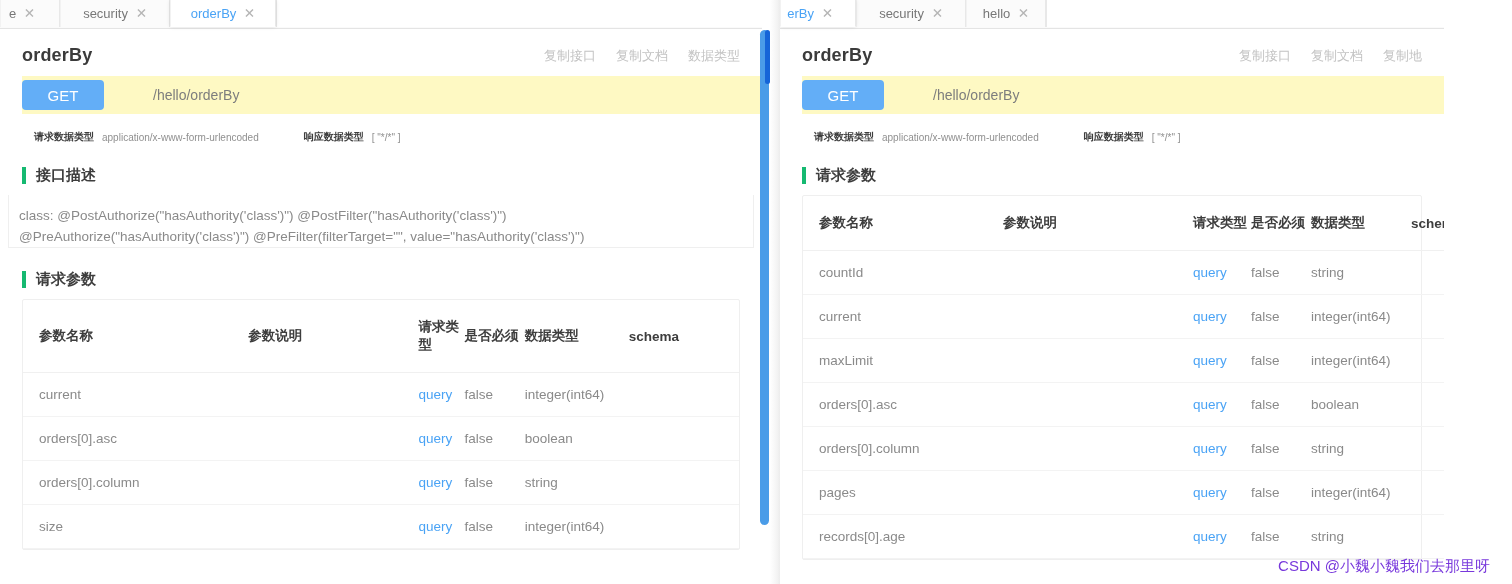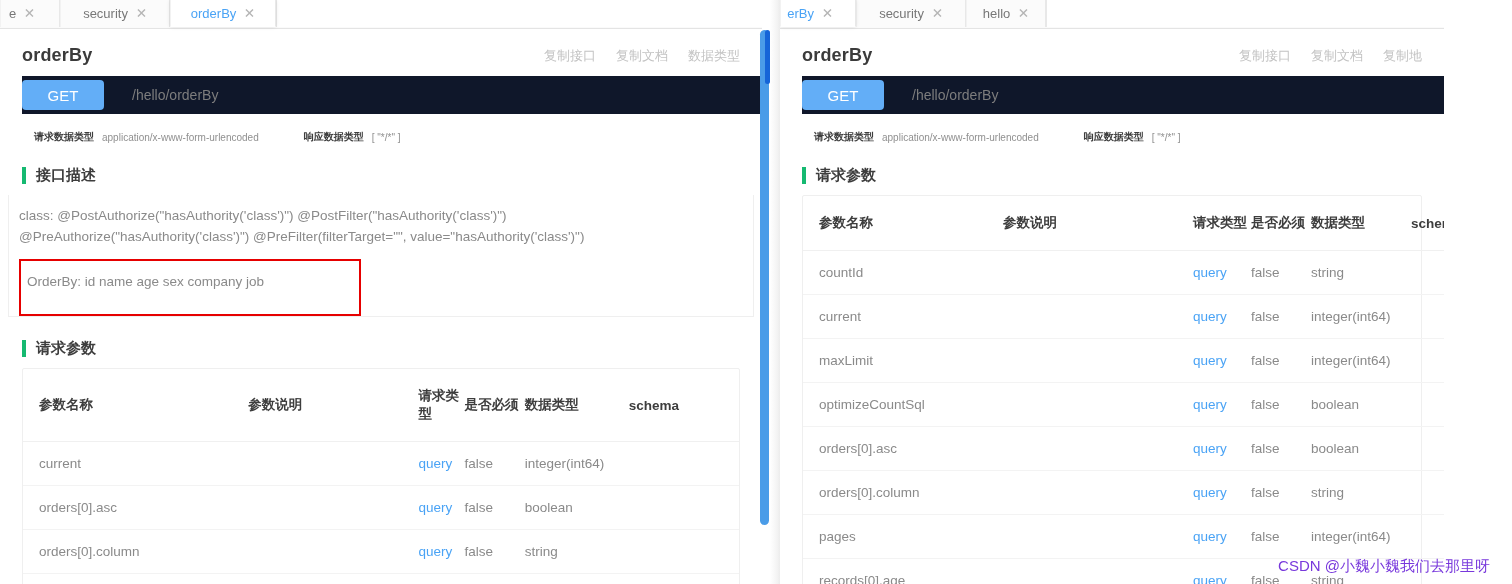--- a/index.html
+++ b/index.html
@@ -92,23 +92,24 @@
   }
   .copy-link {
     font-size: 13px;
     color: #c3c3c3;
   }
 
   
   .urlbar {
     margin: 0 0 0 22px;
     height: 38px;
-    background: #0f172a;
-    display: flex;
-    align-items: center;
+    background: #fef9c3;
+    display: flex;
+    align-items: center;
+    gap: 21px;
   }
   .method {
     width: 82px;
     height: 30px;
     margin-left: 0;
     background: #63aef7;
     color: #ffffff;
     font-size: 15px;
     display: flex;
     align-items: center;
@@ -290,23 +291,20 @@
       <span class="type-gap"></span>
       <span class="type-label">响应数据类型</span>
       <span class="type-val">[ "*/*" ]</span>
     </div>
 
     <div class="section-title">接口描述</div>
 
     <div class="desc-card">
       <div class="desc-line">class: @PostAuthorize("hasAuthority('class')") @PostFilter("hasAuthority('class')")</div>
       <div class="desc-line">@PreAuthorize("hasAuthority('class')") @PreFilter(filterTarget="", value="hasAuthority('class')")</div>
-      <div class="desc-highlight">
-        <div class="desc-line">OrderBy: id name age sex company job</div>
-      </div>
     </div>
 
     <div class="section-title" style="margin-top:22px;">请求参数</div>
 
     <div class="table-card">
       <table class="params">
         <colgroup>
           <col style="width:225px">
             <col style="width:170px">
             <col style="width:46px">
@@ -448,28 +446,20 @@
           </tr>
           <tr>
             <td class="col-name">maxLimit</td>
             <td></td>
             <td class="q">query</td>
             <td>false</td>
             <td>integer(int64)</td>
             <td></td>
           </tr>
           <tr>
-            <td class="col-name">optimizeCountSql</td>
-            <td></td>
-            <td class="q">query</td>
-            <td>false</td>
-            <td>boolean</td>
-            <td></td>
-          </tr>
-          <tr>
             <td class="col-name">orders[0].asc</td>
             <td></td>
             <td class="q">query</td>
             <td>false</td>
             <td>boolean</td>
             <td></td>
           </tr>
           <tr>
             <td class="col-name">orders[0].column</td>
             <td></td>

